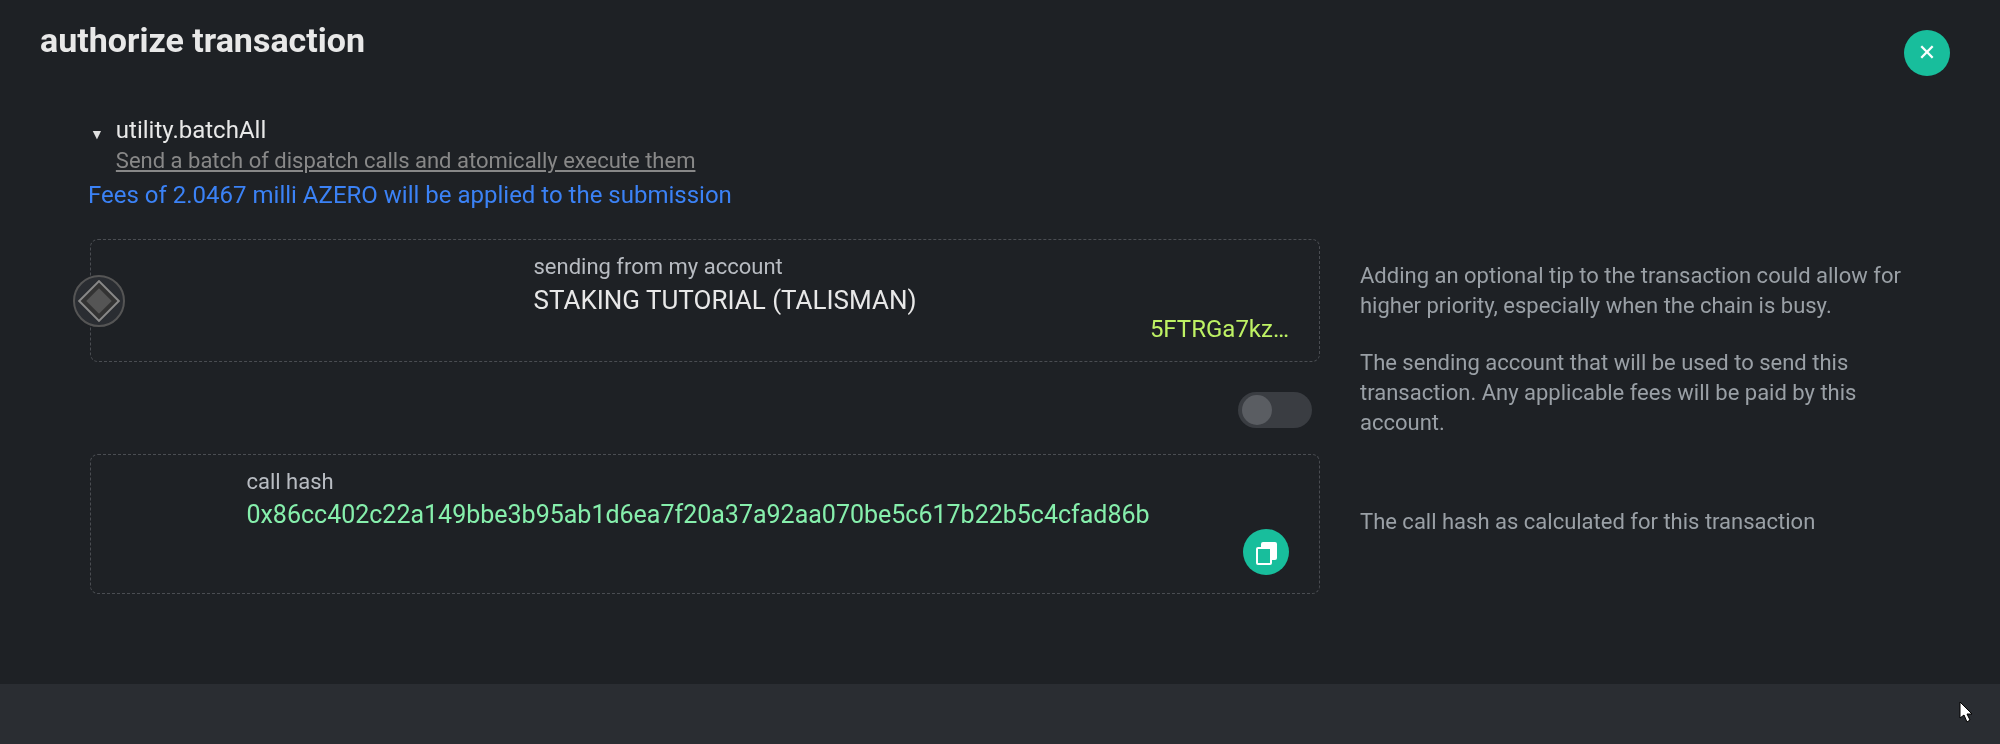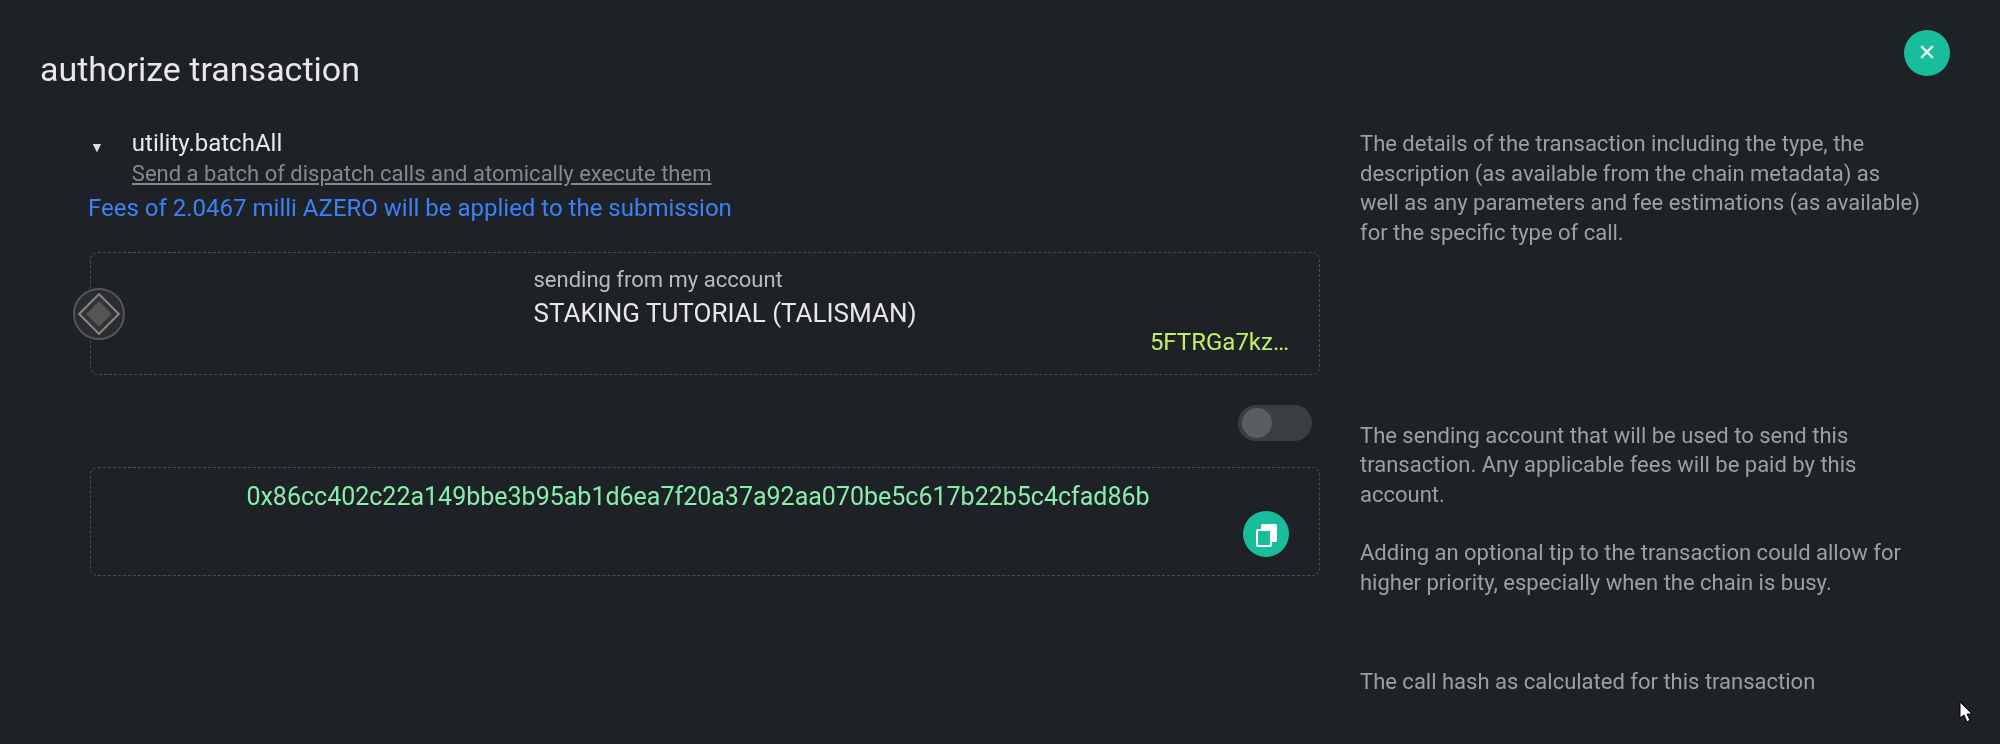--- a/index.html
+++ b/index.html
@@ -22,23 +22,22 @@
       flex-direction: column;
     }
     .header {
       padding: 20px 40px 10px 40px;
       display: flex;
       justify-content: space-between;
       align-items: flex-start;
     }
     .title {
       font-size: 34px;
-      font-weight: 400;
+      font-weight: 700;
       color: #e8e8e8;
-      margin-top: 29px;
     }
     .close-btn {
       width: 46px;
       height: 46px;
       border-radius: 50%;
       background: #18be9c;
       border: none;
       color: #fff;
       font-size: 22px;
       cursor: pointer;
@@ -74,21 +73,20 @@
       margin-bottom: 8px;
     }
     .caret {
       color: #e0e0e0;
       font-size: 14px;
       margin-top: 10px;
       cursor: pointer;
     }
     .call-info {
       flex: 1;
-      margin-left: 16px;
     }
     .call-name {
       font-size: 24px;
       color: #e8e8e8;
       margin-bottom: 4px;
     }
     .call-desc {
       font-size: 22px;
       color: #888;
       text-decoration: underline;
@@ -290,34 +288,34 @@
       </div>
 
       <div class="tip-row">
         <div class="toggle">
           <div class="toggle-knob"></div>
         </div>
       </div>
 
       <div class="field-box hash-box">
         <div class="field-content">
+          <div class="field-label">call hash</div>
           <div class="hash-value">0x86cc402c22a149bbe3b95ab1d6ea7f20a37a92aa070be5c617b22b5c4cfad86b</div>
         </div>
         <button class="copy-btn">
           <span class="copy-icon"></span>
         </button>
       </div>
 
     </div>
 
     <div class="right-col">
-      <div class="help-text">The details of the transaction including the type, the description (as available from the chain metadata) as well as any parameters and fee estimations (as available) for the specific type of call.</div>
       <div class="right-spacer-1"></div>
+      <div class="help-text">Adding an optional tip to the transaction could allow for higher priority, especially when the chain is busy.</div>
       <div class="help-text">The sending account that will be used to send this transaction. Any applicable fees will be paid by this account.</div>
-      <div class="help-text">Adding an optional tip to the transaction could allow for higher priority, especially when the chain is busy.</div>
       <div class="right-spacer-2"></div>
       <div class="help-text">The call hash as calculated for this transaction</div>
     </div>
   </div>
 
   <div class="footer">
     
     
   </div>
 

